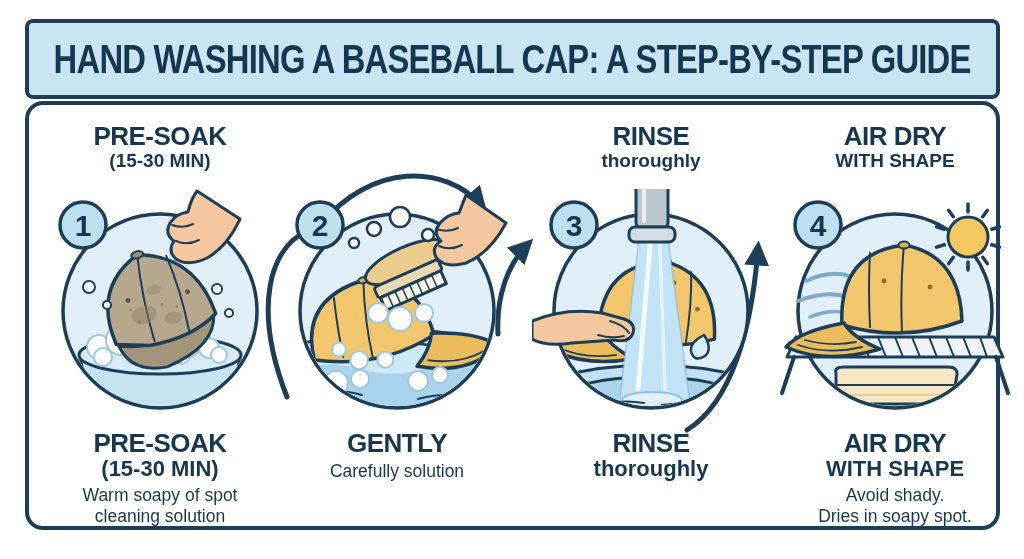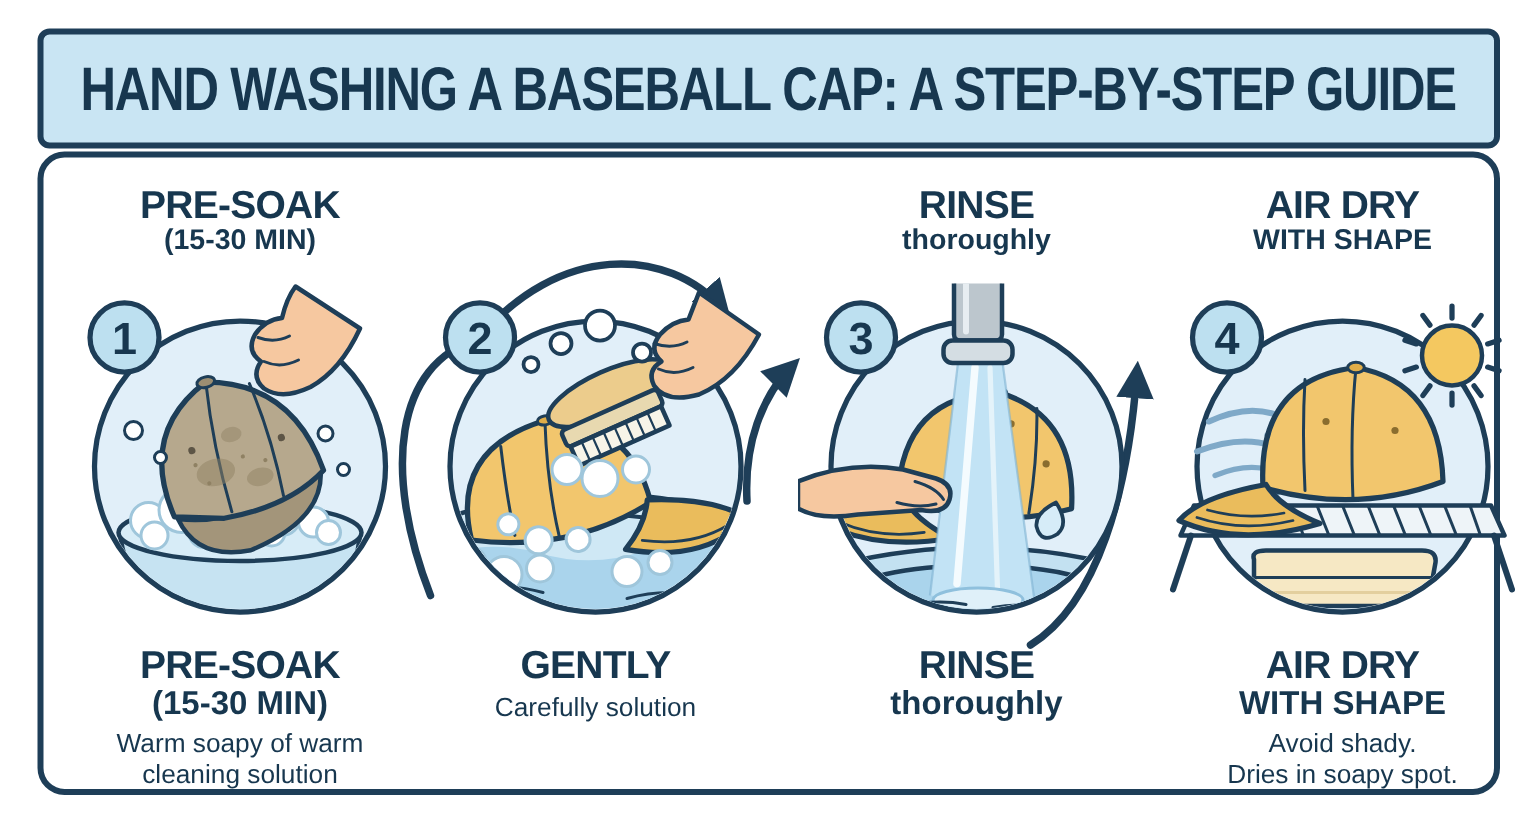--- a/index.html
+++ b/index.html
@@ -120,21 +120,21 @@
         <path d="M 135 52 Q 146 57 158 51" class="ln" stroke-width="2"></path>
         <path d="M 131 36 Q 142 40 152 35" class="ln" stroke-width="2"></path>
       </g>
       <circle cx="42" cy="36" r="23" class="f-badge o" stroke-width="3.5"></circle>
       <text x="42" y="47" text-anchor="middle" class="badge-num">1</text>
     </svg>
     <div class="bot-label">
       <div class="h">PRE-SOAK</div>
       <div class="s">(15-30 MIN)</div>
       <div class="d">
-        <span>Warm soapy of warm</span><br>
+        <span>Warm soapy of spot</span><br>
         <span>cleaning solution</span>
       </div>
     </div>
   </div>
 
   <div class="col col2">
     <div class="top-label">
       <div class="h"></div>
       <div class="s"></div>
     </div>

